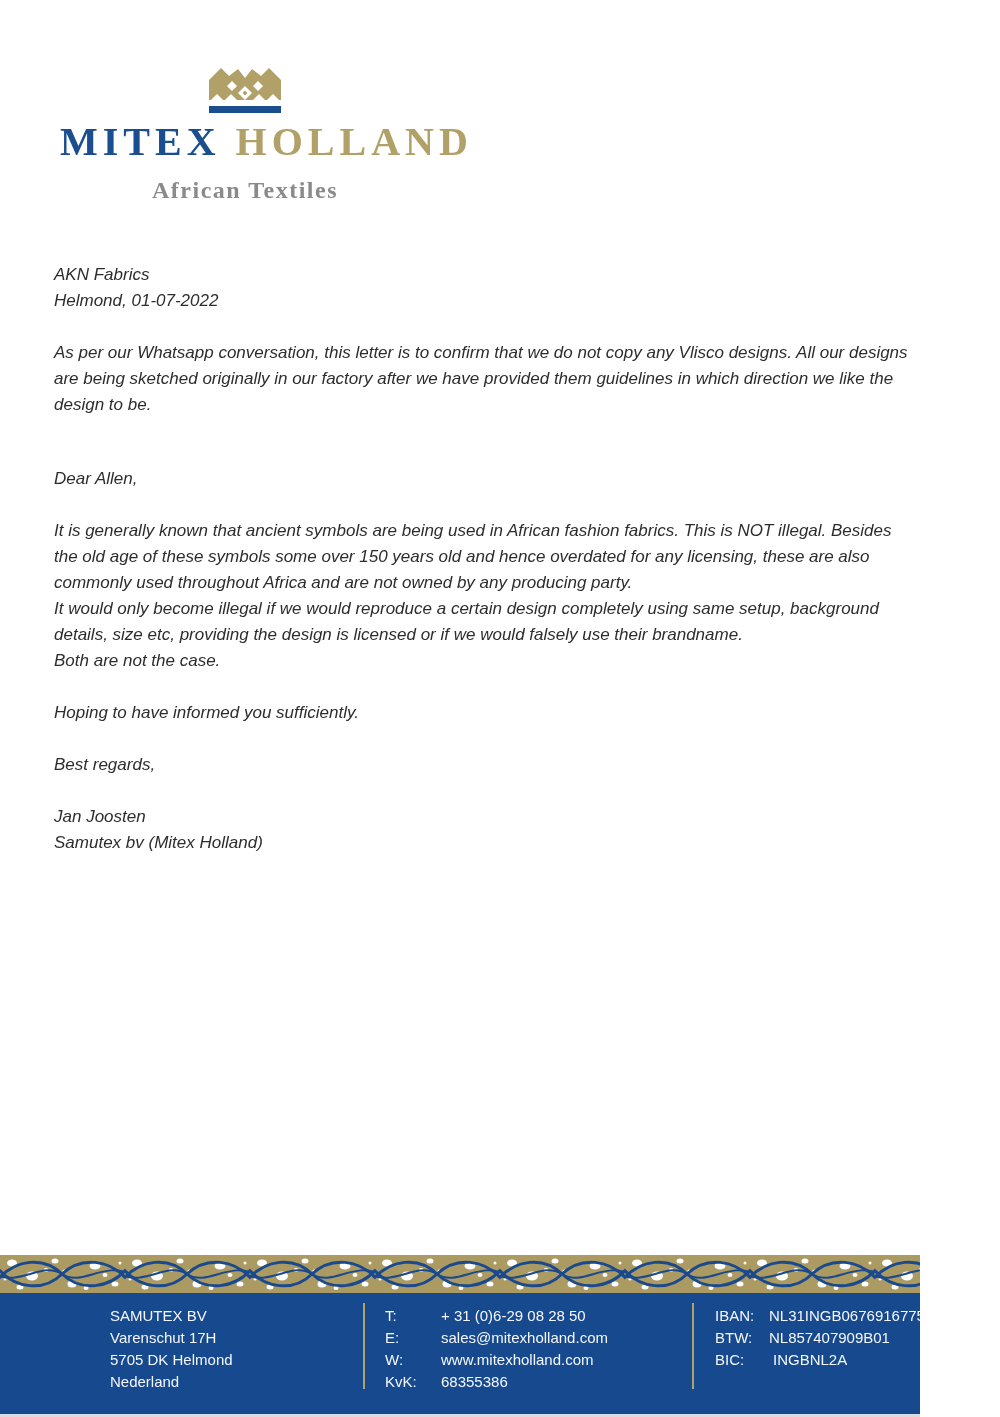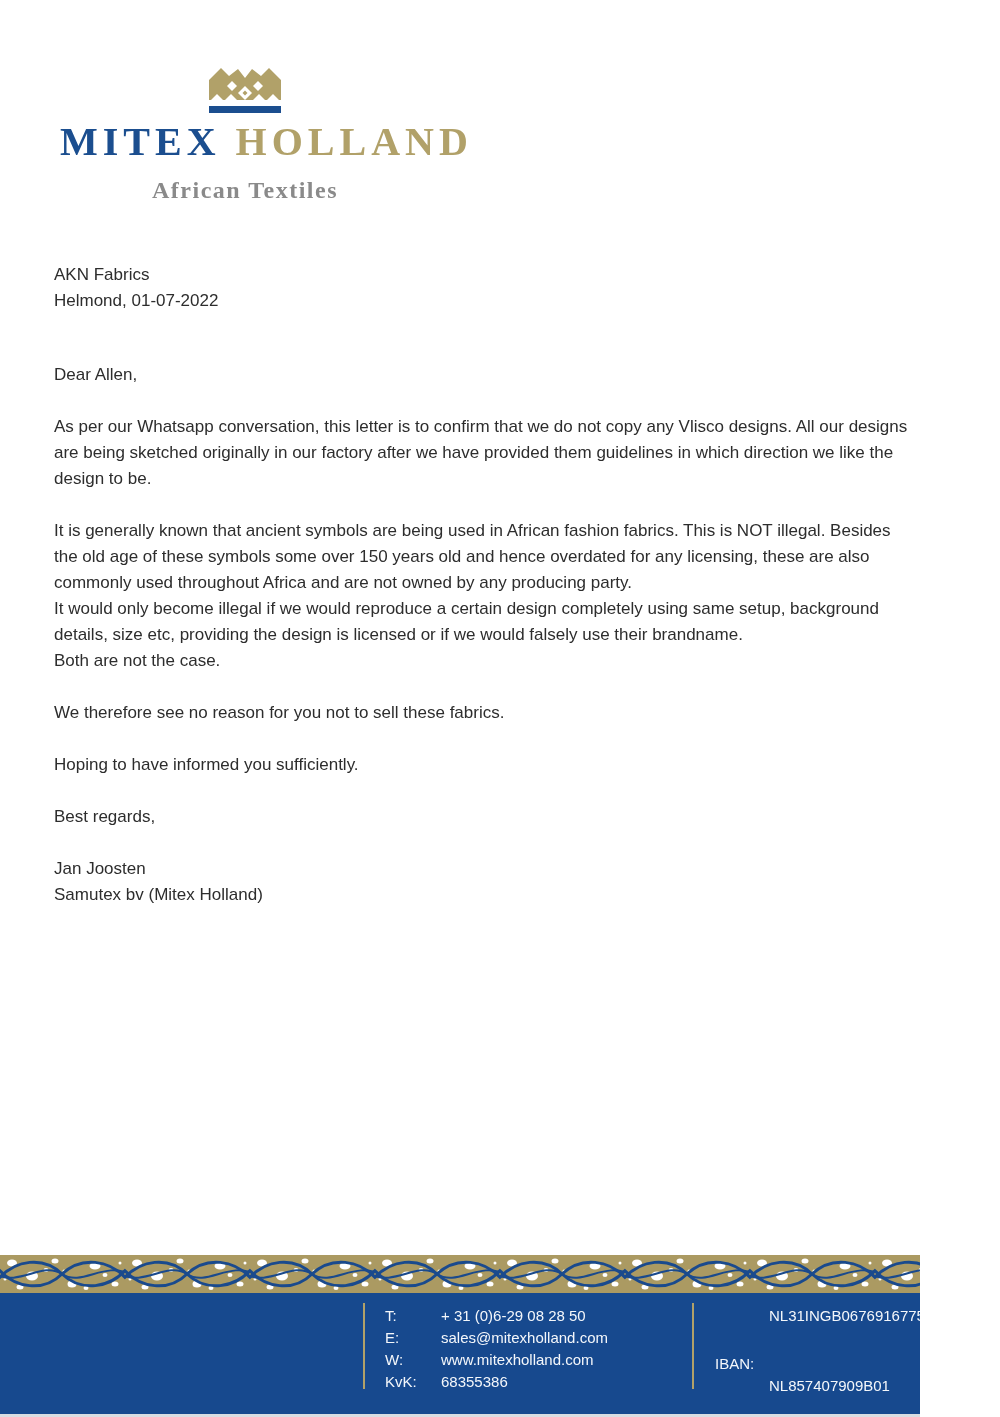--- a/index.html
+++ b/index.html
@@ -26,40 +26,40 @@
     font-family:"Liberation Serif", serif;
     font-weight:bold;font-size:24px;letter-spacing:1.5px;
     color:#8a8a8a;margin-top:16px;line-height:1;
   }
 
   
   .letter{
     position:absolute;top:262px;left:54px;width:862px;
     font-size:17px;line-height:26px;
   }
-  .blk{margin:0 0 26px 0;white-space:pre-line;}
+  .blk{margin:0 0 26px 0;white-space:pre-line;font-style:italic;}
   .blk.salutation{margin-top:48px;}
   .blk.last{margin-bottom:0;}
 
   
   .footer-pattern{position:absolute;left:0;top:1255px;width:1000px;height:38px;display:block;}
   .footer{
     position:absolute;left:0;top:1293px;width:1000px;height:124px;
     background:#17498e;color:#f4f7fb;font-size:15px;line-height:22px;
   }
   .f-col{position:absolute;top:12px;white-space:nowrap;}
   .f-col.address{left:110px;}
   .f-col.contact{left:385px;}
   .f-col.registration{left:715px;}
   .f-divider{position:absolute;top:10px;width:2px;height:86px;background:#b1a169;}
   .f-divider.d1{left:363px;}
   .f-divider.d2{left:692px;}
   .f-row{display:flex;}
   .f-label{width:56px;flex:0 0 auto;}
-  .f-label.wide{width:54px;margin-top:48px;}
+  .f-label.wide{width:54px;}
   .bottom-edge{position:absolute;left:0;bottom:0;width:1000px;height:3px;background:#d9dde2;}
 </style>
 </head>
 <body>
 
 <div class="page">
 
   <div class="logo">
     <svg class="crown" width="80" height="50" viewBox="0 0 80 50">
       <path d="M4,34 L4,14 L16,2 L24,10 L33,3 L40,12 L47,3 L56,10 L64,2 L76,14 L76,34 Z" fill="#b1a169"></path>
@@ -76,26 +76,25 @@
     <div class="brandline">
       <span class="brand-mitex">MITEX</span>
       <span class="brand-holland">HOLLAND</span>
     </div>
     <div class="tagline">African Textiles</div>
   </div>
 
   <div class="letter">
     <div class="blk" style="margin-bottom:0;">AKN Fabrics</div>
     <div class="blk">Helmond, 01-07-2022</div>
+    <div class="blk">As per our Whatsapp conversation, this letter is to confirm that we do not copy any Vlisco designs. All our designs are being sketched originally in our factory after we have provided them guidelines in which direction we like the design to be.</div>
     <div class="blk salutation">Dear Allen,</div>
-    <div class="blk">As per our Whatsapp conversation, this letter is to confirm that we do not copy any Vlisco designs. All our designs are being sketched originally in our factory after we have provided them guidelines in which direction we like the design to be.</div>
     <div class="blk">It is generally known that ancient symbols are being used in African fashion fabrics. This is NOT illegal. Besides the old age of these symbols some over 150 years old and hence overdated for any licensing, these are also commonly used throughout Africa and are not owned by any producing party.
 It would only become illegal if we would reproduce a certain design completely using same setup, background details, size etc, providing the design is licensed or if we would falsely use their brandname.
 Both are not the case.</div>
-    <div class="blk">We therefore see no reason for you not to sell these fabrics.</div>
     <div class="blk">Hoping to have informed you sufficiently.</div>
     <div class="blk">Best regards,</div>
     <div class="blk" style="margin-bottom:0;">Jan Joosten</div>
     <div class="blk last">Samutex bv (Mitex Holland)</div>
   </div>
 
   <svg class="footer-pattern" width="1000" height="38" viewBox="0 0 1000 38" preserveAspectRatio="none">
     <defs>
       <pattern id="waxtile" x="0" y="0" width="125" height="38" patternUnits="userSpaceOnUse">
         <rect width="125" height="38" fill="#ab9a62"></rect>
@@ -115,20 +114,26 @@
         <path d="M-5,28 C15,2 45,2 62,19 C80,36 110,36 130,10" stroke="#1a4a8d" stroke-width="3" fill="none"></path>
         <path d="M-5,10 C15,36 45,36 62,19 C80,2 110,2 130,28" stroke="#1a4a8d" stroke-width="3" fill="none"></path>
         <path d="M-5,19 C20,32 42,6 62,19 C82,32 104,6 130,19" stroke="#1a4a8d" stroke-width="2" fill="none"></path>
       </pattern>
     </defs>
     <rect width="1000" height="38" fill="url(#waxtile)"></rect>
   </svg>
 
   <div class="footer">
 
+    <div class="f-col address">
+      <div>SAMUTEX BV</div>
+      <div>Varenschut 17H</div>
+      <div>5705 DK Helmond</div>
+      <div>Nederland</div>
+    </div>
 
     <div class="f-divider d1"></div>
 
     <div class="f-col contact">
       <div class="f-row">
         <span class="f-label">T:</span>
         <span>+ 31 (0)6-29 08 28 50</span>
       </div>
       <div class="f-row">
         <span class="f-label">E:</span>

